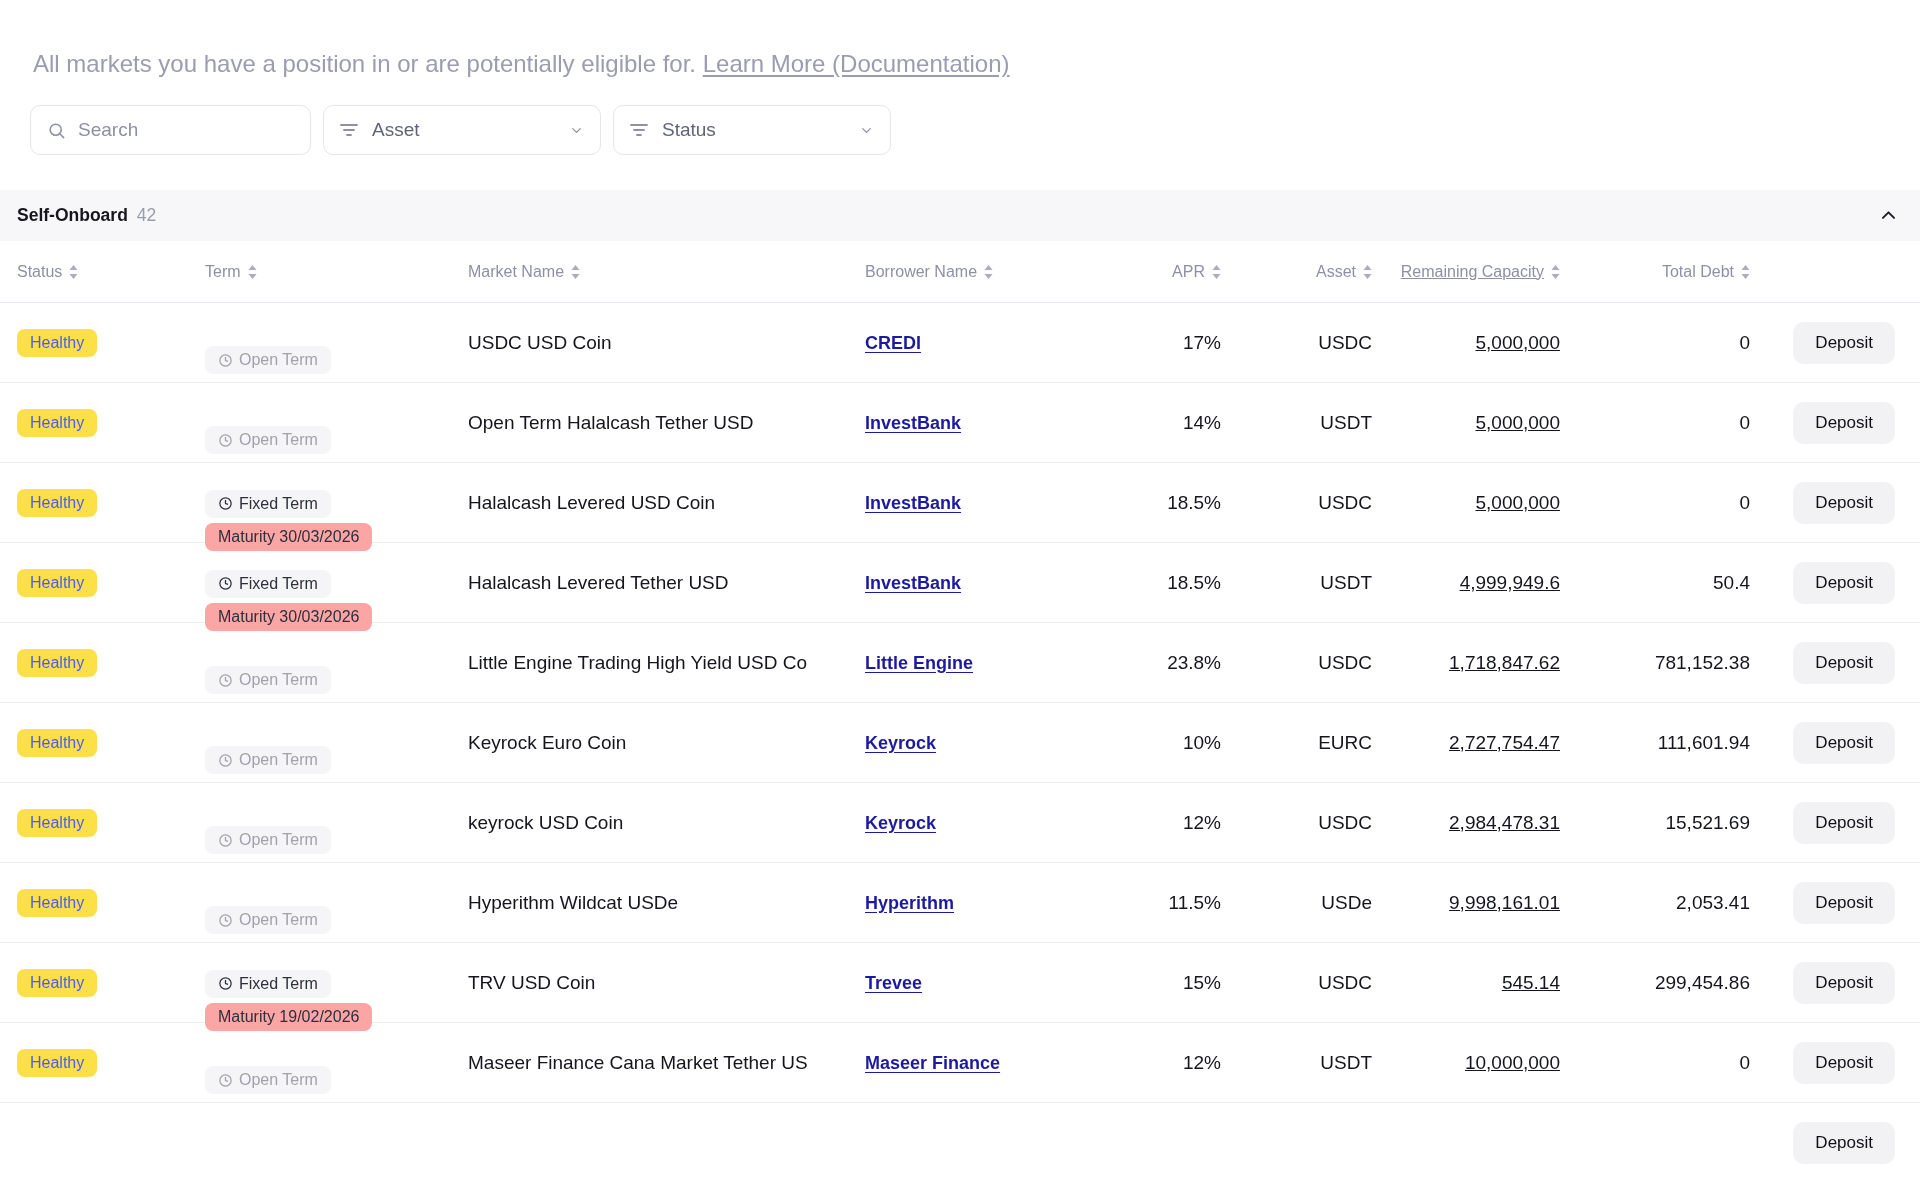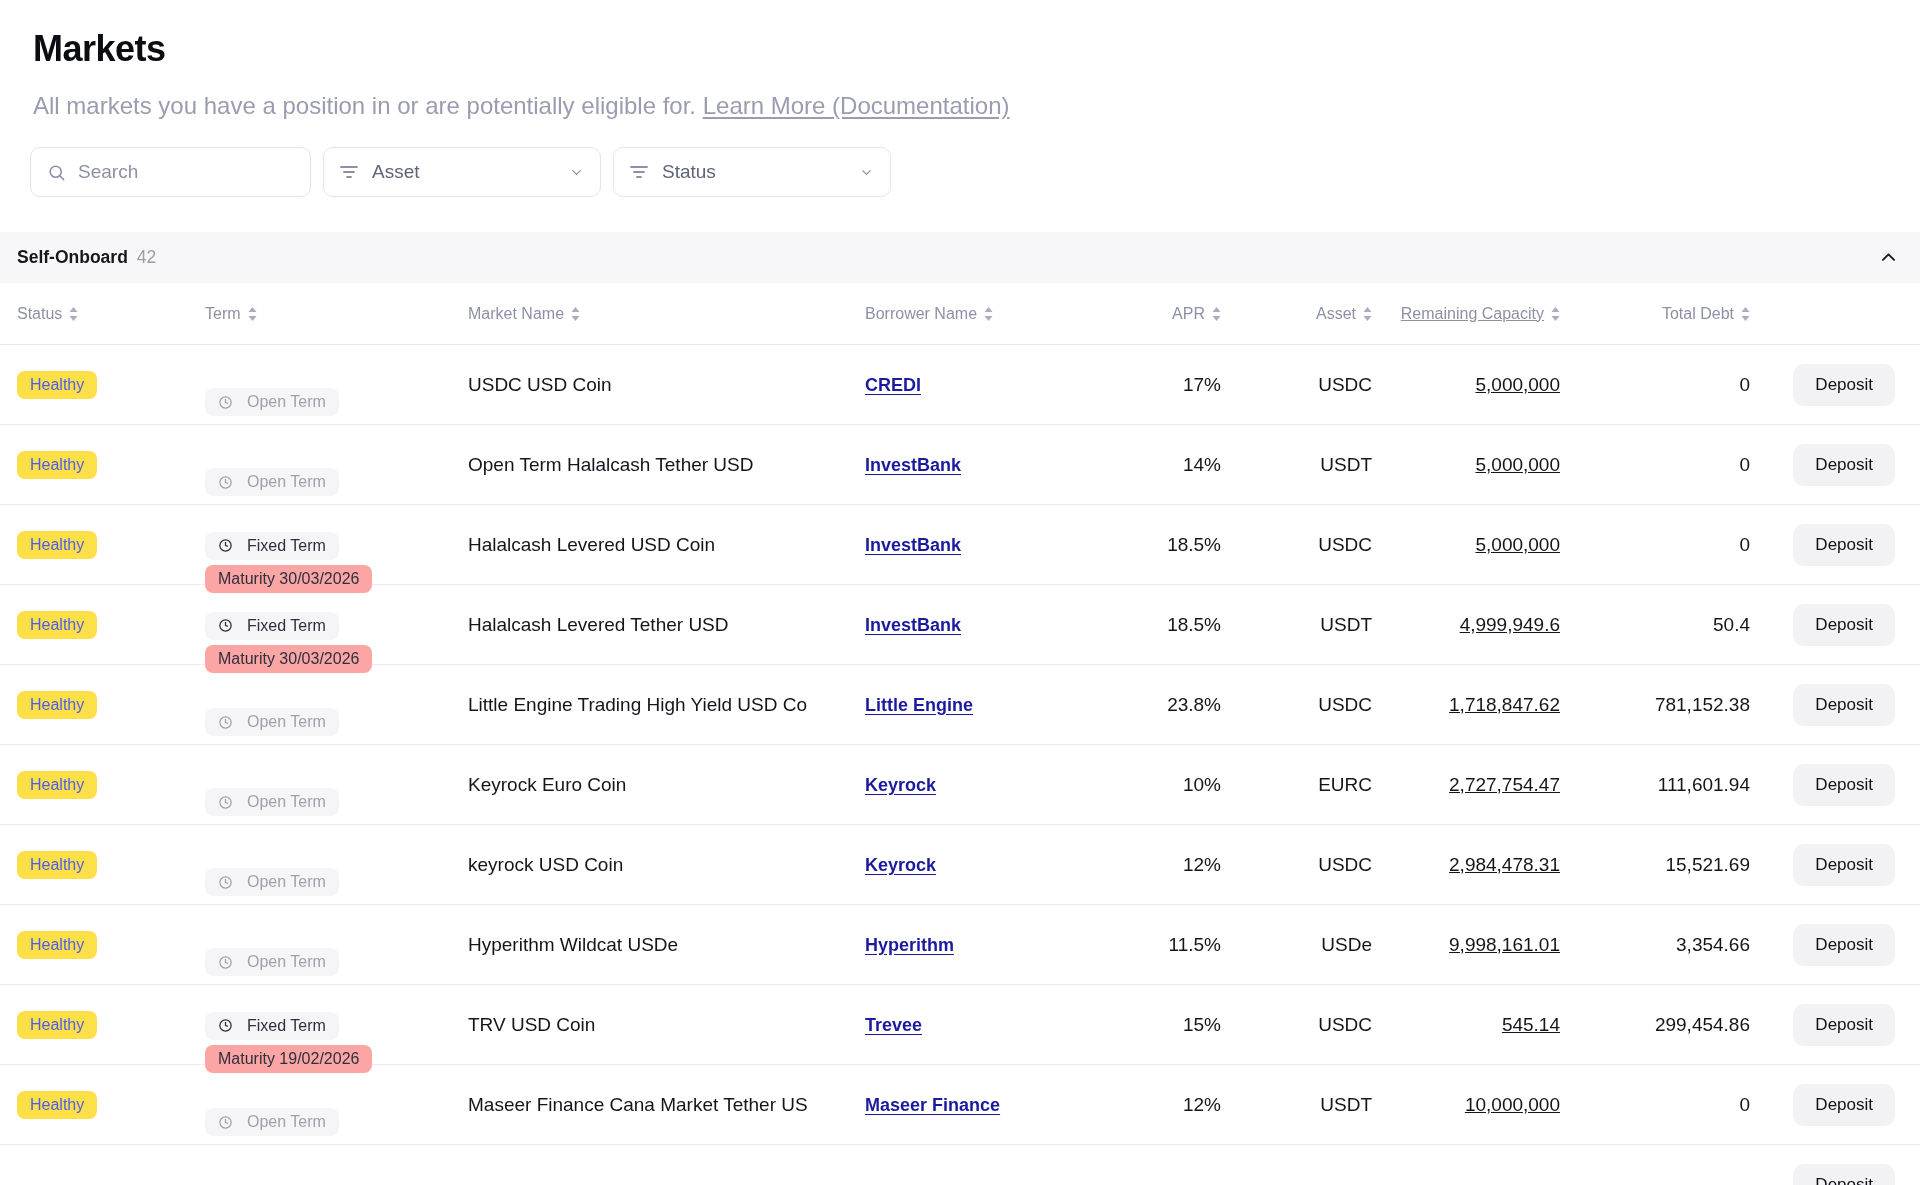--- a/index.html
+++ b/index.html
@@ -52,42 +52,41 @@
   .col-action   { flex:1; display:flex; justify-content:flex-end; padding-right:25px; }
 
   .trow { display:flex; align-items:center; height:80px; padding-left:17px;
           border-bottom:1px solid #ededf1; font-size:19px; }
   .trow:last-child { border-bottom:none; }
 
   .pill { display:inline-flex; align-items:center; border-radius:8px; font-size:16px;
           padding:5px 13px; white-space:nowrap; }
   .pill-healthy { background:#fde047; color:#4b5ef0; font-weight:500; }
   .termwrap { display:flex; flex-direction:column; align-items:flex-start; gap:5px; }
-  .pill-term { background:#f5f5f7; color:#a0a1ad; gap:14px;margin-top:35px; }
+  .pill-term { background:#f5f5f7; color:#a0a1ad; gap:6px;margin-top:35px; }
   .pill-term.fixed { color:#2e2f3d; }
   .pill-maturity { background:#fca5a5; color:#2e2f3d;text-align:center; }
 
   .mname { color:#15161d; }
   .blink { color:#1c1a9e; font-weight:700; font-size:18px; text-decoration:underline;
            text-underline-offset:3px; cursor:pointer; white-space:nowrap; }
   .num { color:#15161d; }
 
   .deposit-btn { background:#f2f2f5; border:none; border-radius:11px; padding:11px 22px;
                  font-size:17px; font-weight:500; color:#101119; cursor:pointer;
                  font-family:"Liberation Sans", sans-serif; }
   .partial .col-status,.partial .col-term,.partial .col-market,.partial .col-borrower,
   .partial .col-apr,.partial .col-asset,.partial .col-capacity,.partial .col-debt { visibility:hidden; }
 </style>
 </head>
 <body>
 
 <div class="page">
 
   <div class="hdr">
-    <h1>Markets</h1>
     <div class="sub">
       <span>All markets you have a position in or are potentially eligible for.</span>
       <a>Learn More (Documentation)</a>
     </div>
   </div>
 
   <div class="filters">
     <div class="fbox search-box">
       <svg width="19" height="19" viewBox="0 0 24 24" fill="none" stroke="#8e90a6" stroke-width="2">
         <circle cx="11" cy="11" r="7"></circle>
@@ -412,21 +411,21 @@
 
       </div>
     </div>
     <div class="col-market mname">Hyperithm Wildcat USDe</div>
     <div class="col-borrower">
       <a class="blink">Hyperithm</a>
     </div>
     <div class="col-apr num">11.5%</div>
     <div class="col-asset num">USDe</div>
     <div class="col-capacity num">9,998,161.01</div>
-    <div class="col-debt num">3,354.66</div>
+    <div class="col-debt num">2,053.41</div>
     <div class="col-action">
       <button class="deposit-btn">Deposit</button>
     </div>
   </div>
 
   <div class="trow">
     <div class="col-status">
       <span class="pill pill-healthy">Healthy</span>
     </div>
     <div class="col-term">

